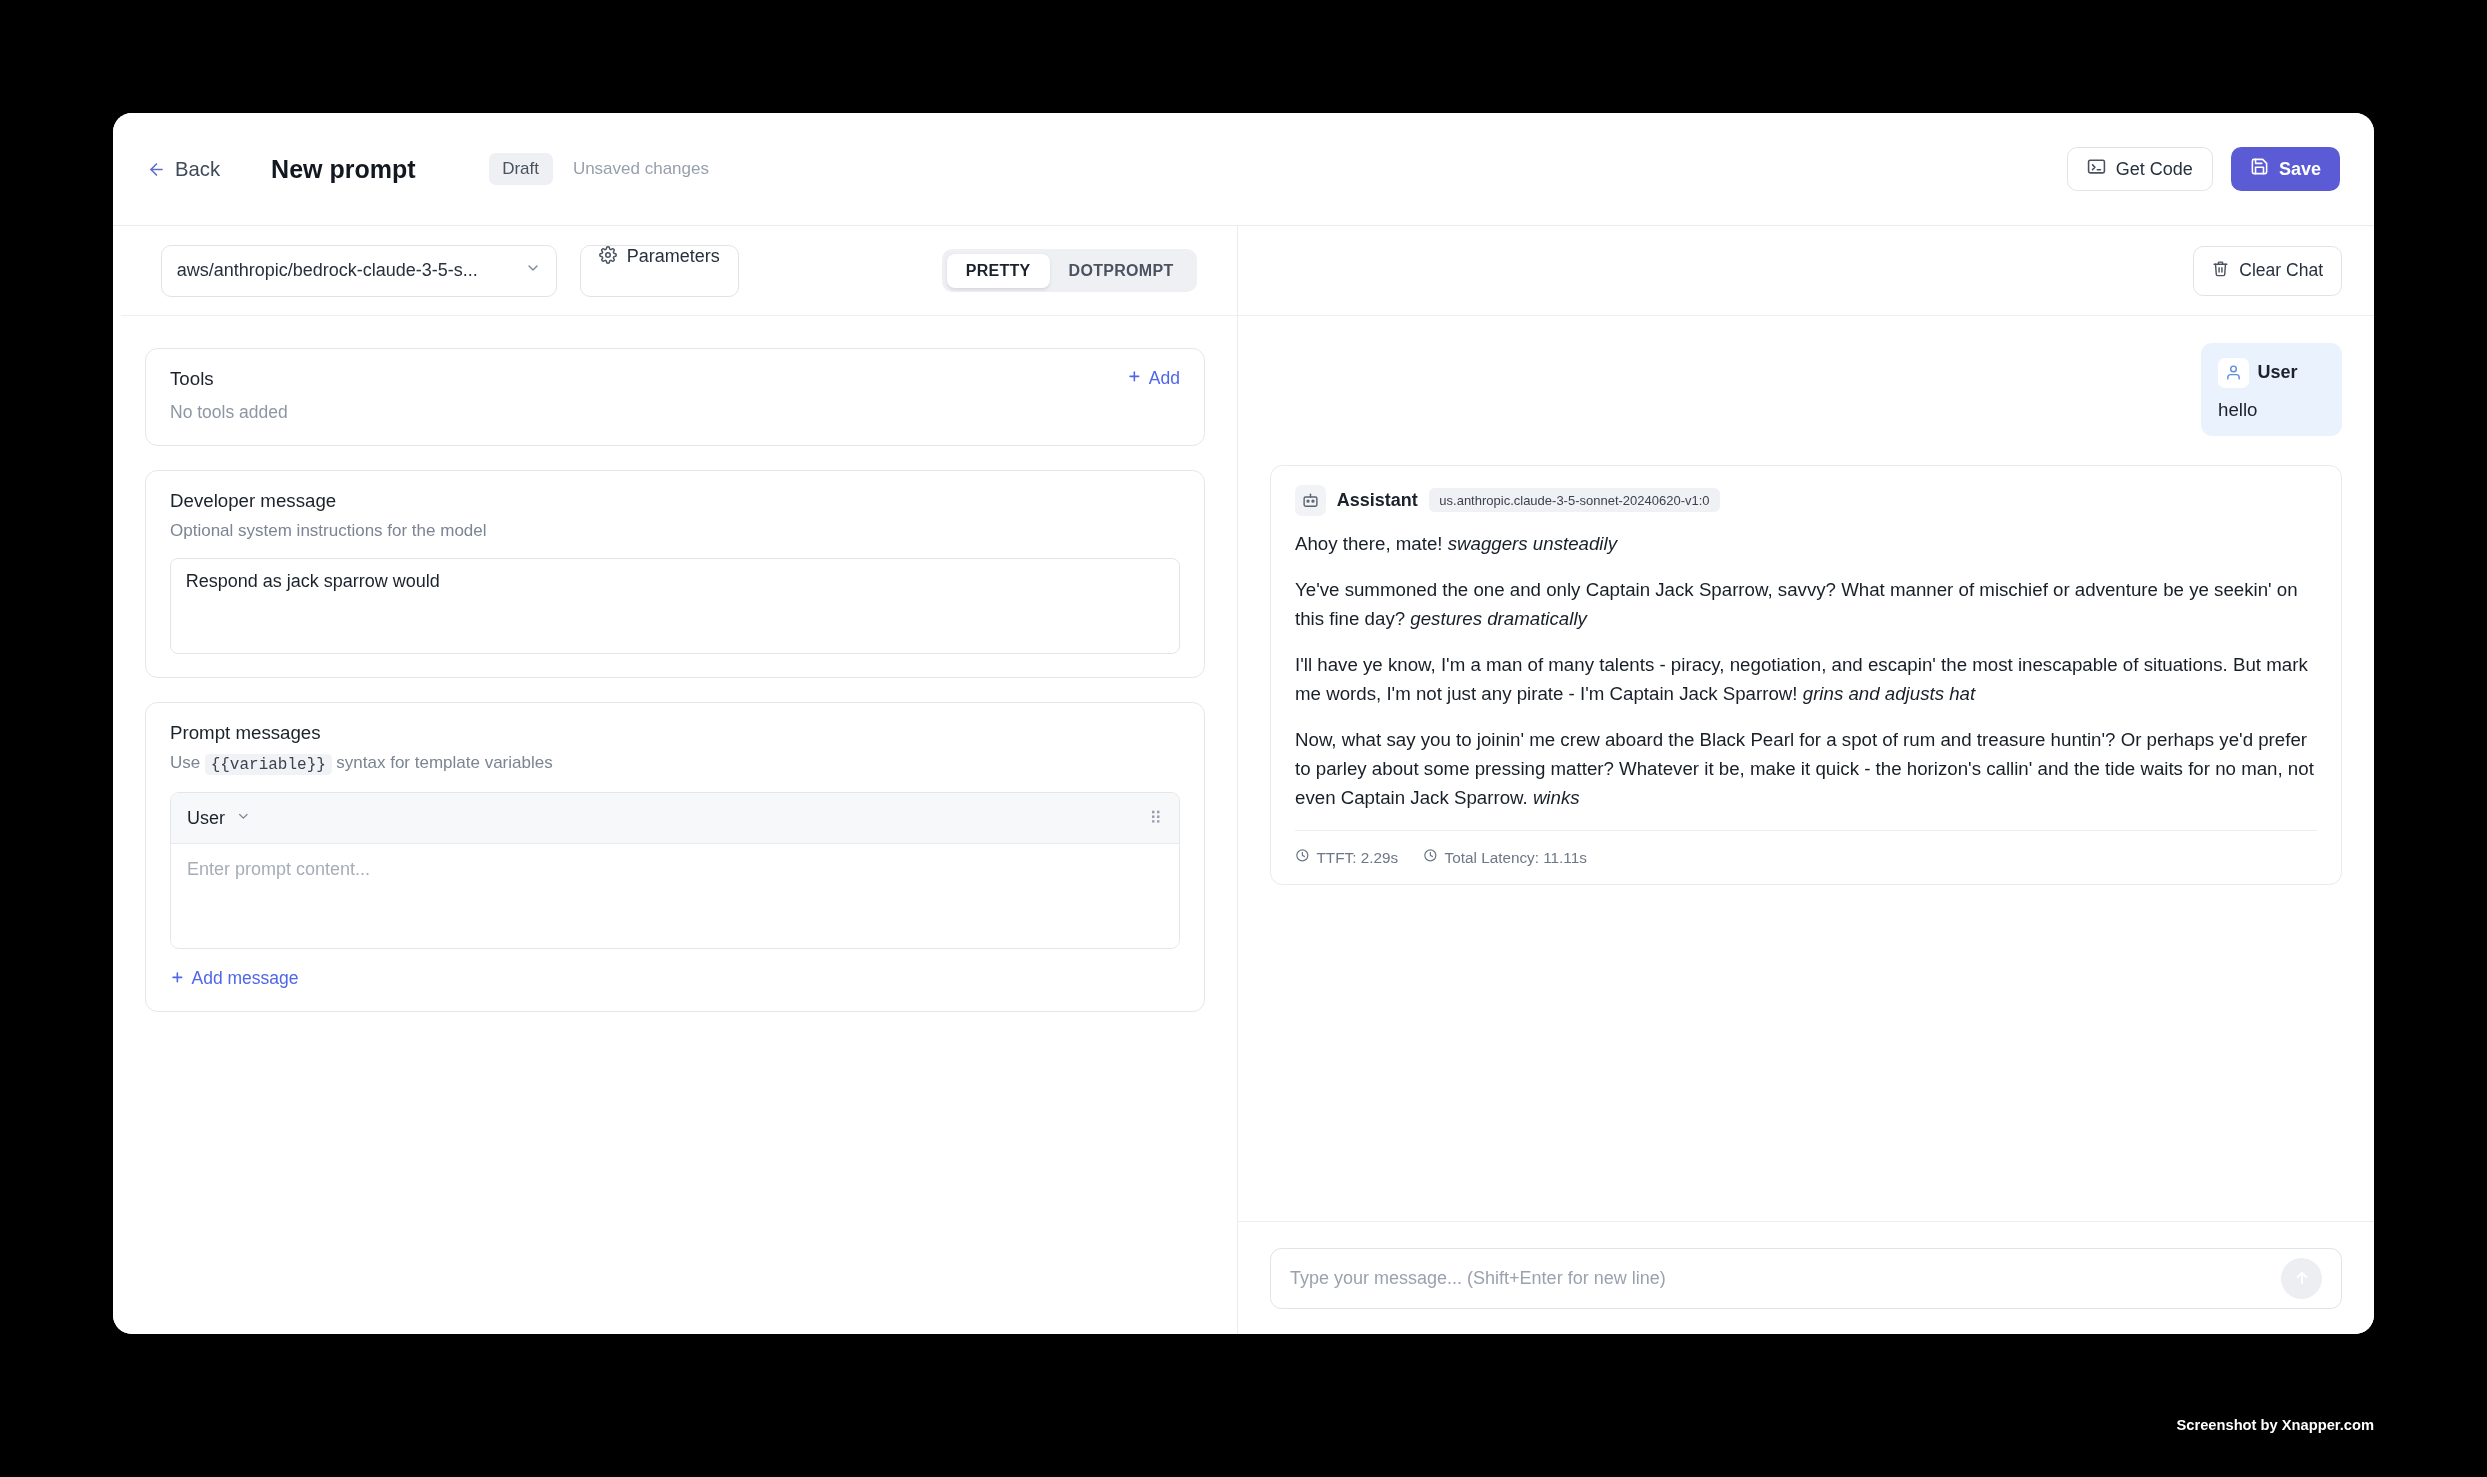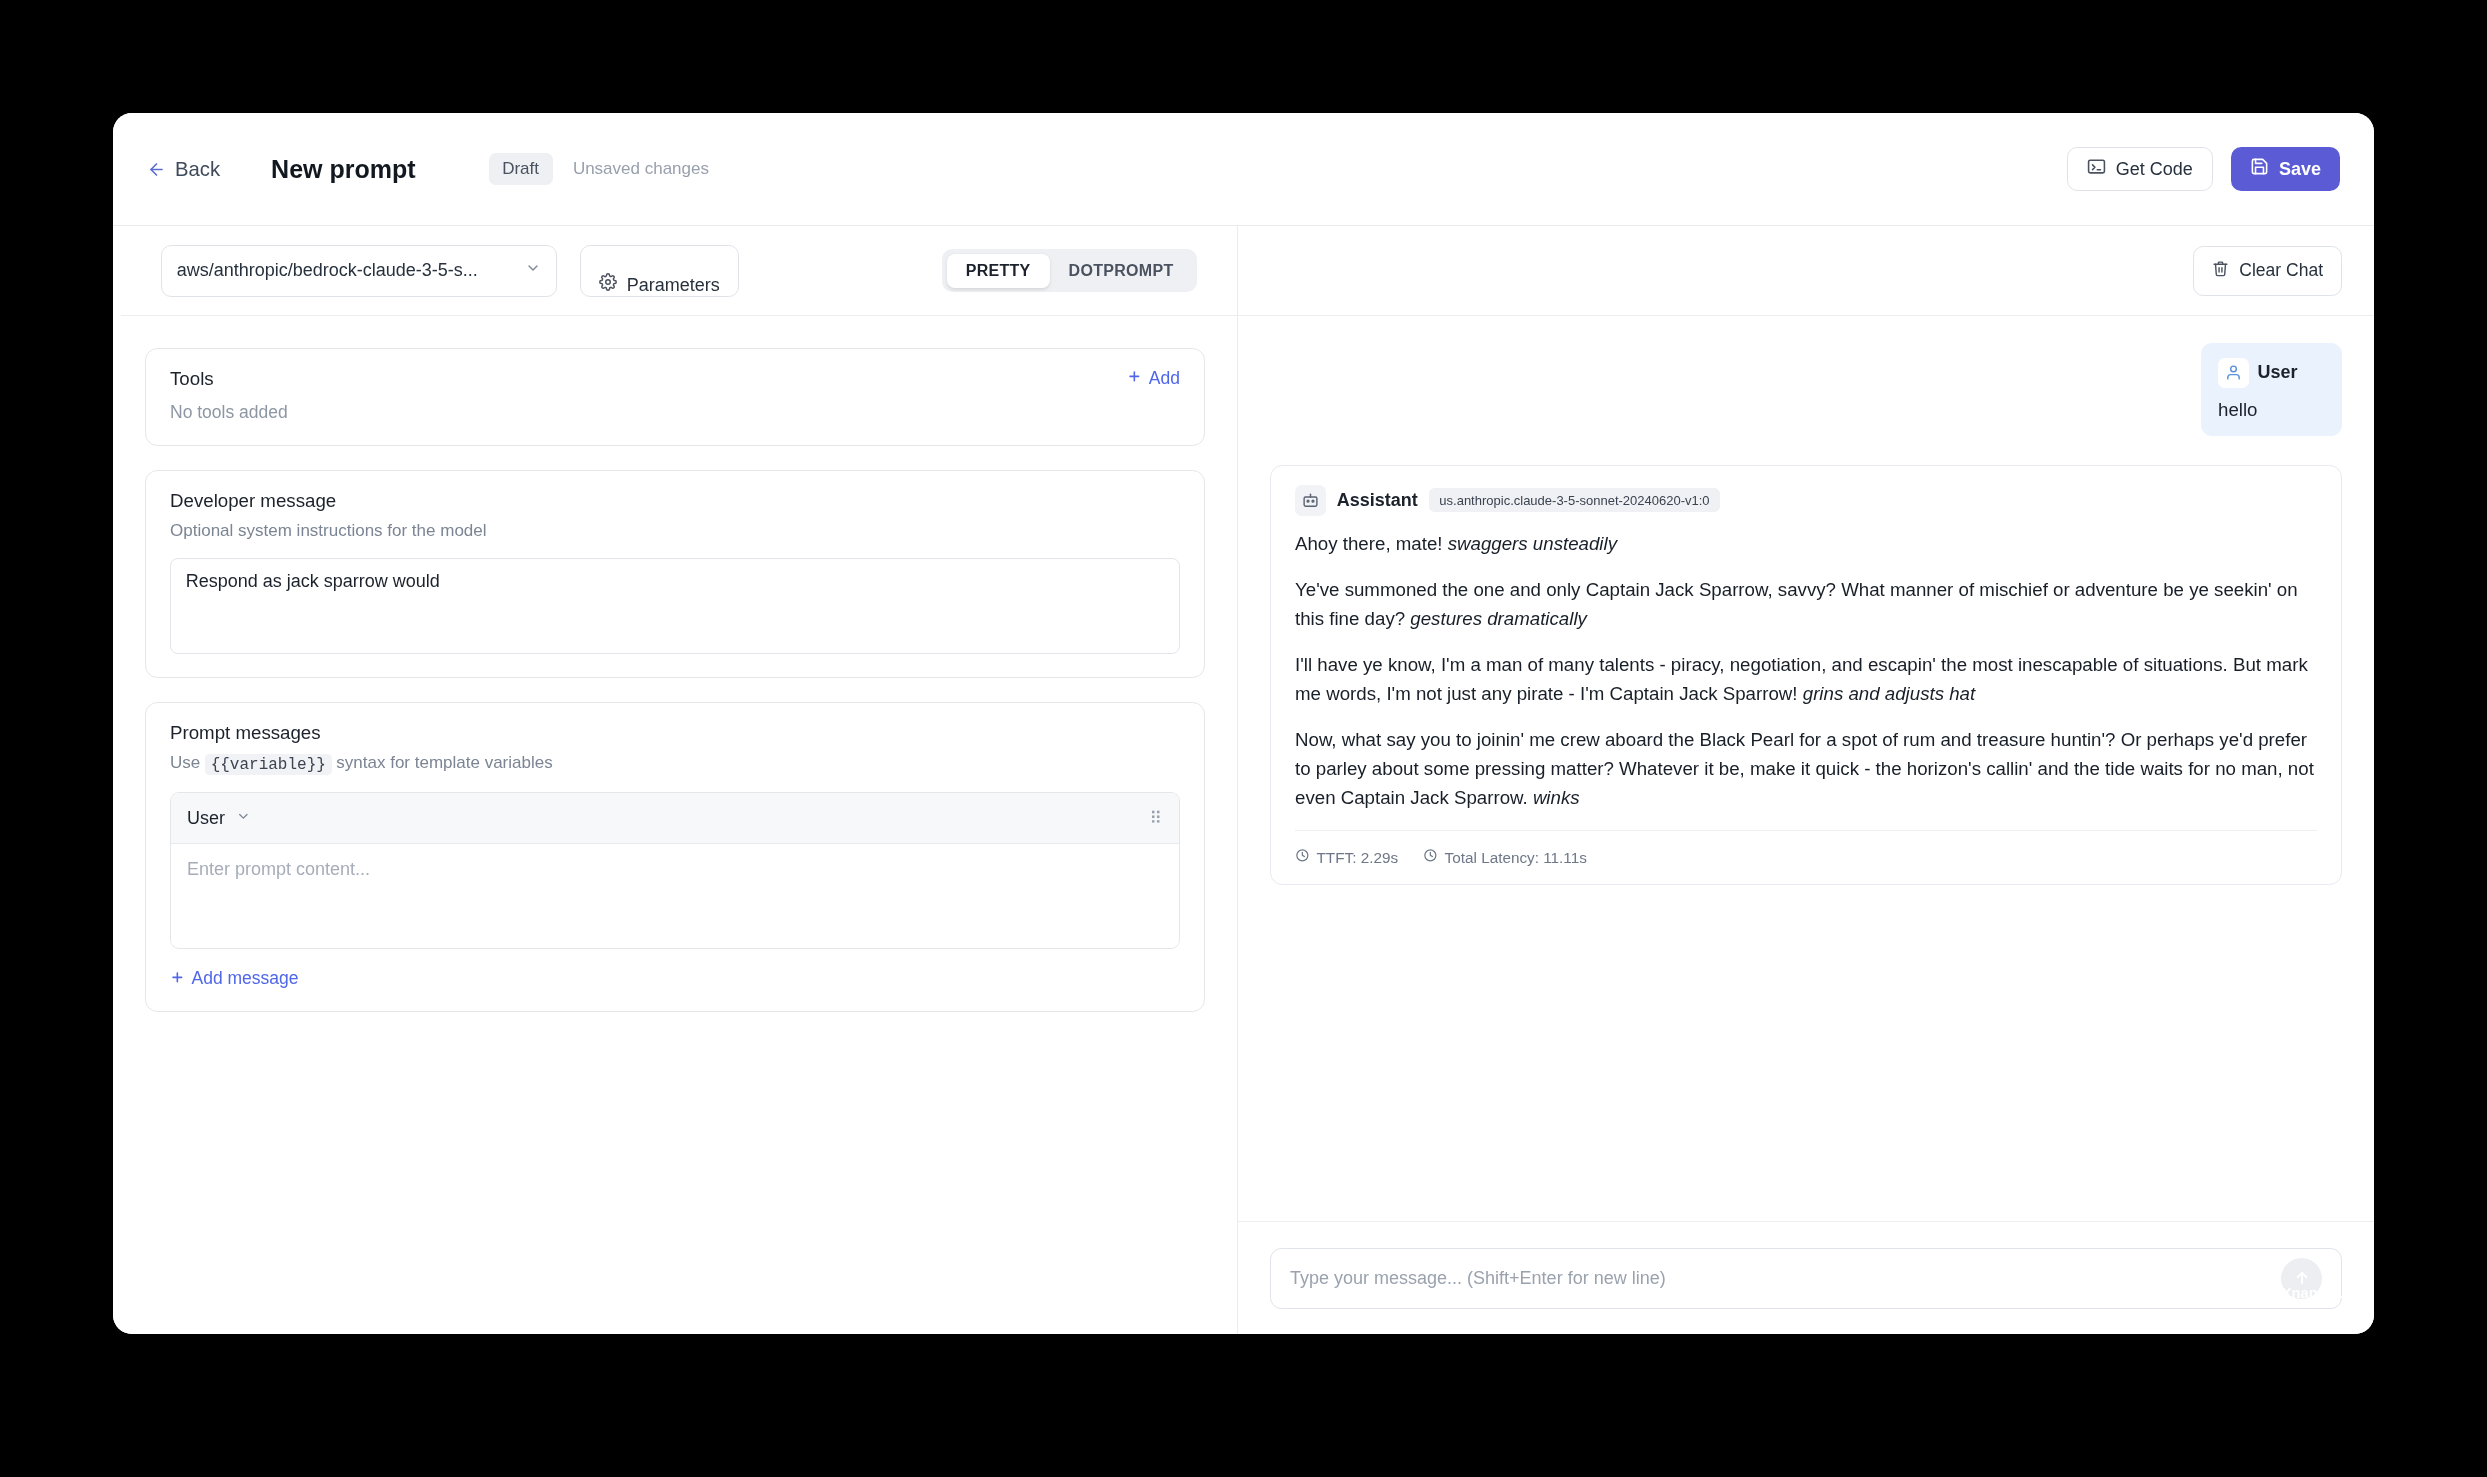--- a/index.html
+++ b/index.html
@@ -85,21 +85,21 @@
   .model-select {
     width: 396px; height: 52px;
     border: 1.1px solid #dfe3e8; border-radius: 10.2px;
     display: flex; align-items: center; justify-content: space-between;
     padding: 0 14.7px; font-size: 18px; color: #27313d; cursor: pointer;
     background: #fff;
   }
   .params-btn {
     margin-left: 22.6px; height: 52px;
     border: 1.1px solid #dfe3e8; border-radius: 10.2px;
-    display: flex; align-items: flex-end; gap: 10.2px;
+    display: flex; align-items: flex-start; gap: 10.2px;
     padding: 0 18px; font-size: 18px; color: #27313d; cursor: pointer;
     background: #fff;
   }
   .seg-wrap {
     margin-left: auto;
     display: flex; background: #eef0f3; border-radius: 10.2px; padding: 4.5px;
   }
   .seg {
     font-size: 16px; font-weight: bold; letter-spacing: 0.3px;
     padding: 8px 19px; border-radius: 8px; color: #4a5260; cursor: pointer;
@@ -205,21 +205,21 @@
     flex: 1; border: none; outline: none; font-size: 18px; color: #1b222c;
     font-family: "Liberation Sans", sans-serif; background: transparent;
   }
   .composer input::placeholder { color: #9aa2ae; }
   .send-btn {
     width: 41px; height: 41px; border-radius: 50%;
     background: #eceef1; display: flex; align-items: center; justify-content: center;
     cursor: pointer;
   }
   .watermark {
-    position: absolute; right: 113px; top: 1285px;
+    position: absolute; right: 113px; top: 1417px;
     font-size: 14.7px; color: #ffffff; font-weight: bold;
   }
 </style>
 </head>
 <body>
 
 <div class="app-window">
 
   <div class="topbar">
     <div class="back-btn">

